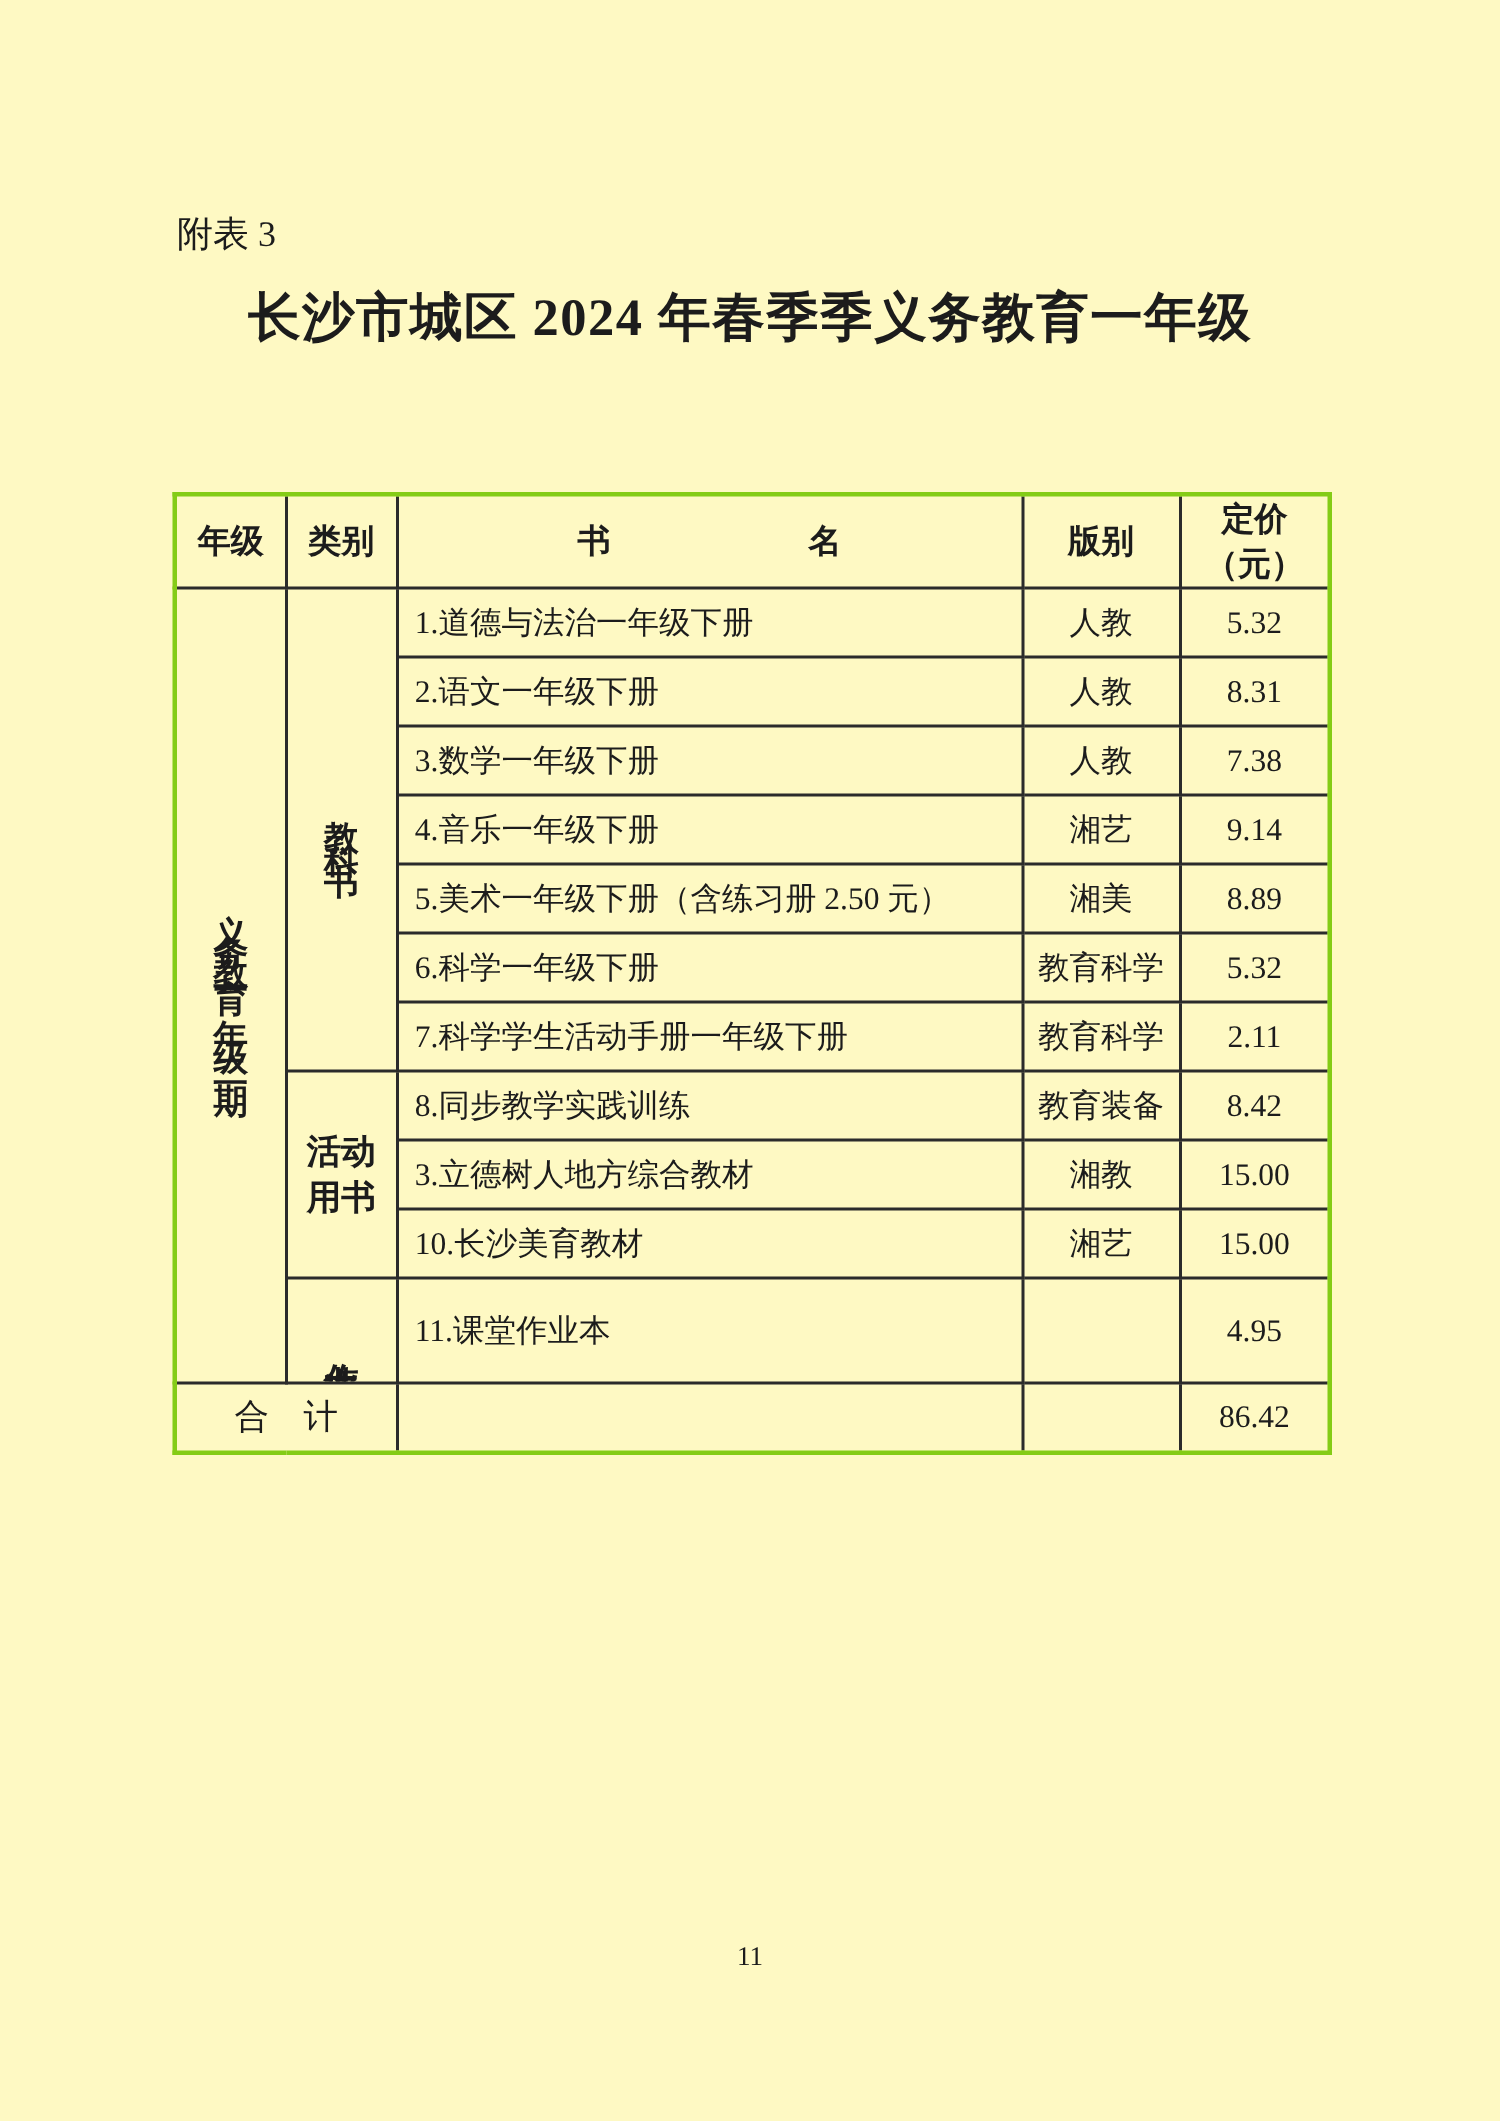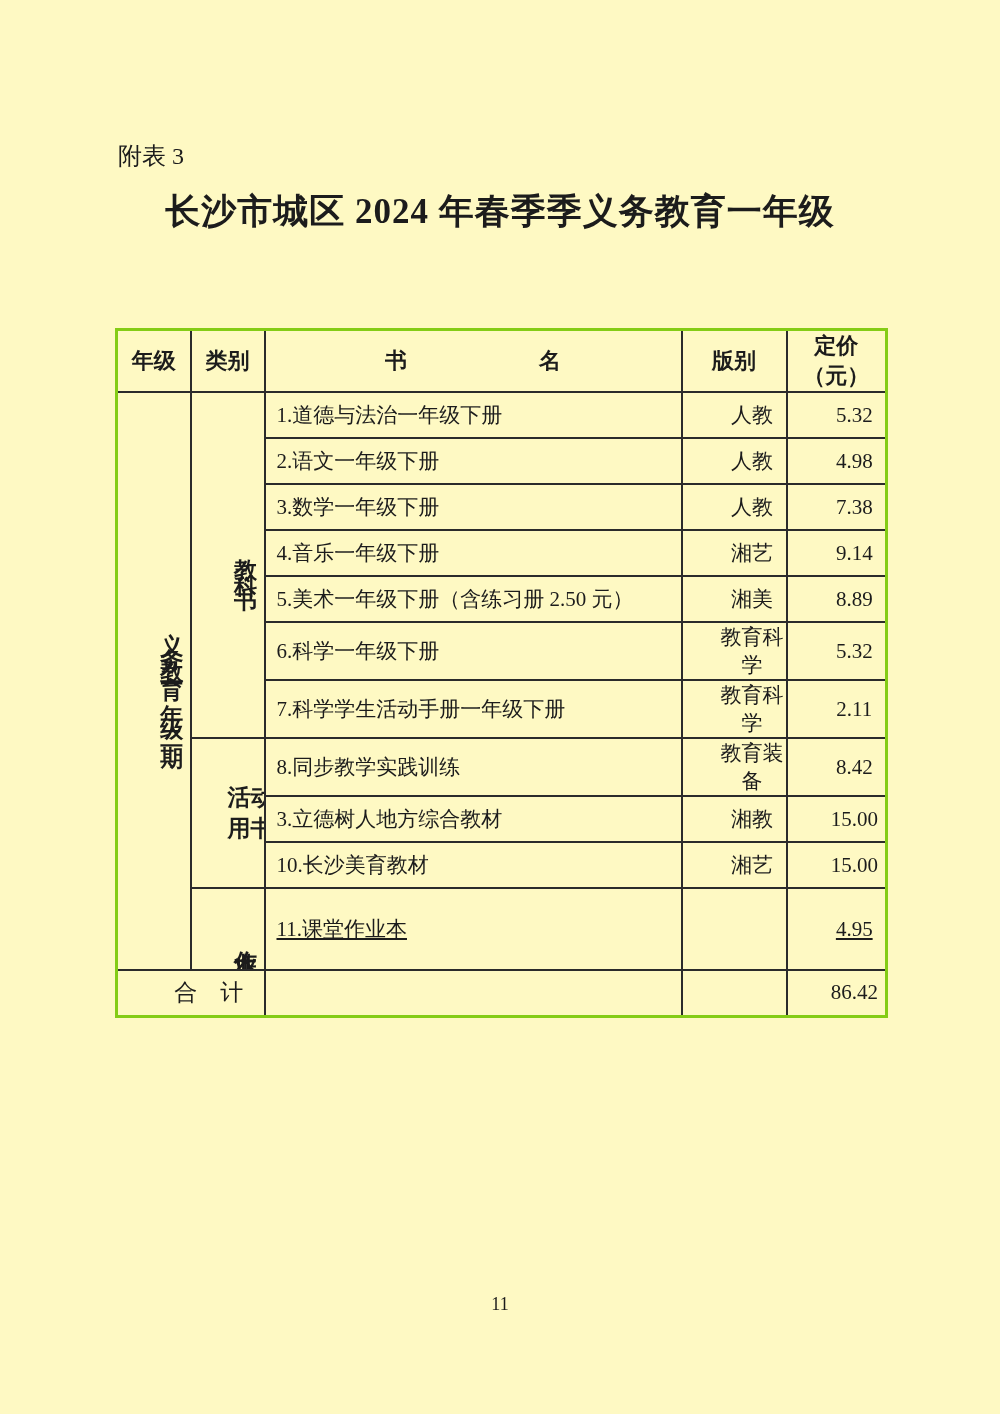--- a/index.html
+++ b/index.html
@@ -50,24 +50,23 @@
   }
   .price-table th {
     font-size: 22px;
     font-weight: bold;
     text-align: center;
     height: 46px;
   }
   .price-table td {
     font-size: 21px;
     text-align: center;
-    padding-left: 36px;
   }
   tr.r { height: 46px; }
-  tr.r-tall { height: 82px; text-decoration: underline; }
+  tr.r-tall { height: 70px; }
   td.name-cell {
     text-align: left;
     padding-left: 11px;
   }
   td.price-cell, td.edition-cell { text-align: center; }
   .vtext {
     writing-mode: vertical-rl;
     text-orientation: upright;
     font-weight: bold;
     font-size: 23px;
@@ -131,21 +130,21 @@
       <td rowspan="7">
         <span class="vtext cat-textbook">教科书</span>
       </td>
       <td class="name-cell">1.道德与法治一年级下册</td>
       <td class="edition-cell">人教</td>
       <td class="price-cell">5.32</td>
     </tr>
     <tr class="r">
       <td class="name-cell">2.语文一年级下册</td>
       <td class="edition-cell">人教</td>
-      <td class="price-cell">4.98</td>
+      <td class="price-cell">8.31</td>
     </tr>
     <tr class="r">
       <td class="name-cell">3.数学一年级下册</td>
       <td class="edition-cell">人教</td>
       <td class="price-cell">7.38</td>
     </tr>
     <tr class="r">
       <td class="name-cell">4.音乐一年级下册</td>
       <td class="edition-cell">湘艺</td>
       <td class="price-cell">9.14</td>

